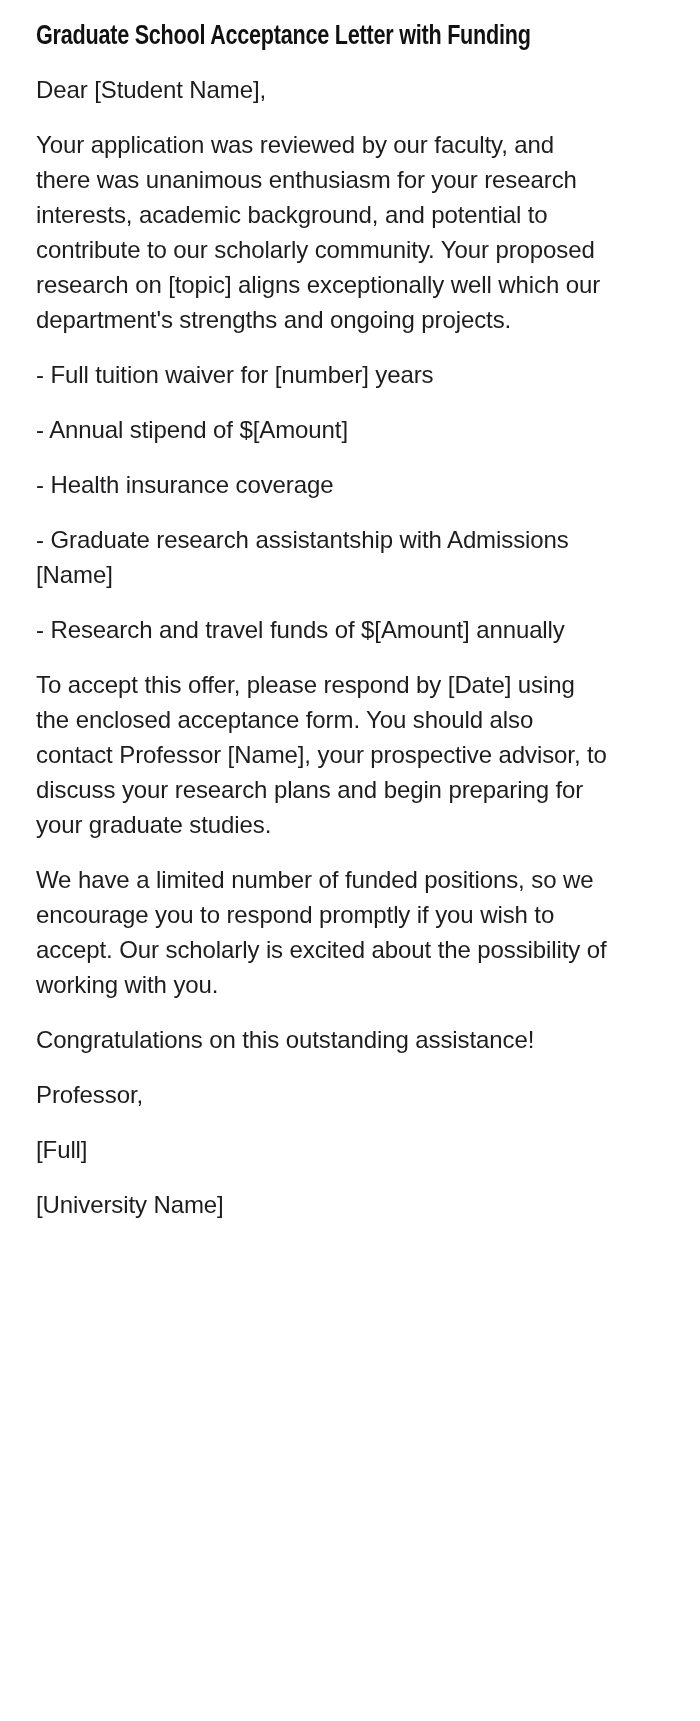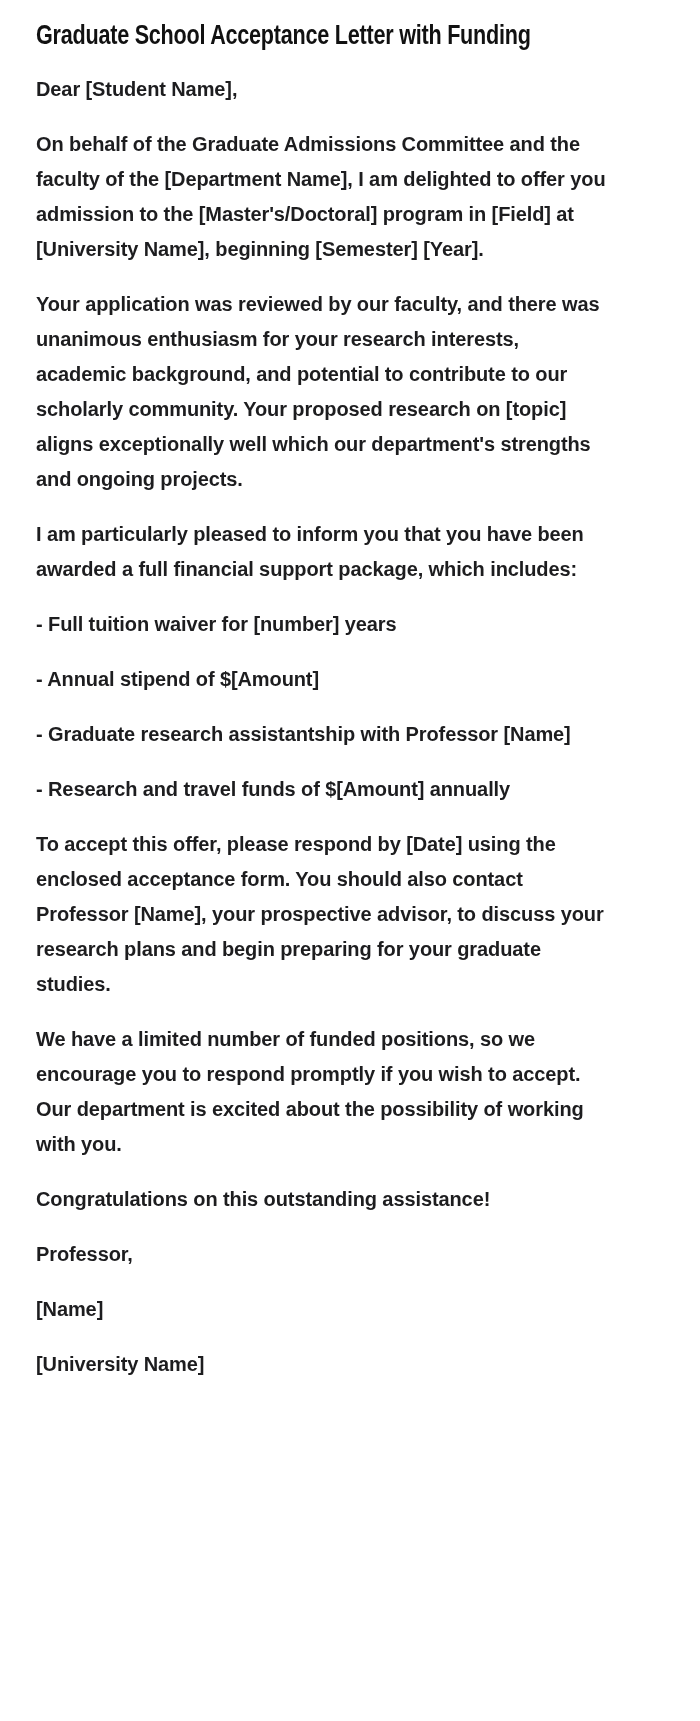--- a/index.html
+++ b/index.html
@@ -19,60 +19,59 @@
     font-weight: 700;
     line-height: 38px;
     color: #111111;
     letter-spacing: -0.3px;
     white-space: nowrap;
     transform: scaleX(0.80);      
     transform-origin: 0 50%;
     margin: 0 0 18px 0;
   }
   .para {
-    font-size: 20px;
+    font-size: 24px;
     line-height: 35px;
-    font-weight: 700;
+    font-weight: 400;
     letter-spacing: -0.1px;
     margin: 0 0 20px 0;
   }
   .para:last-child { margin-bottom: 16px; }
 </style>
 </head>
 <body>
 
 <div class="letter">
 
   <h1 class="doc-title">Graduate School Acceptance Letter with Funding</h1>
 
   <p class="para">Dear [Student Name],</p>
 
-  <p class="para">On behalf of the Graduate Admissions Committee and the faculty of the [Department Name], I am delighted to offer you admission to the [Master's/Doctoral] program in [Field] at [University Name], beginning [Semester] [Year].</p>
 
   <p class="para">Your application was reviewed by our faculty, and there was unanimous enthusiasm for your research interests, academic background, and potential to contribute to our scholarly community. Your proposed research on [topic] aligns exceptionally well which our department's strengths and ongoing projects.</p>
 
-  <p class="para">I am particularly pleased to inform you that you have been awarded a full financial support package, which includes:</p>
 
   <p class="para">- Full tuition waiver for [number] years</p>
 
   <p class="para">- Annual stipend of $[Amount]</p>
 
+  <p class="para">- Health insurance coverage</p>
 
-  <p class="para">- Graduate research assistantship with Professor [Name]</p>
+  <p class="para">- Graduate research assistantship with Admissions [Name]</p>
 
   <p class="para">- Research and travel funds of $[Amount] annually</p>
 
 
   <p class="para">To accept this offer, please respond by [Date] using the enclosed acceptance form. You should also contact Professor [Name], your prospective advisor, to discuss your research plans and begin preparing for your graduate studies.</p>
 
-  <p class="para">We have a limited number of funded positions, so we encourage you to respond promptly if you wish to accept. Our department is excited about the possibility of working with you.</p>
+  <p class="para">We have a limited number of funded positions, so we encourage you to respond promptly if you wish to accept. Our scholarly is excited about the possibility of working with you.</p>
 
   <p class="para">Congratulations on this outstanding assistance!</p>
 
   <p class="para">Professor,</p>
 
-  <p class="para">[Name]</p>
+  <p class="para">[Full]</p>
 
 
 
   <p class="para">[University Name]</p>
 
 </div>
 
 </body></html>

